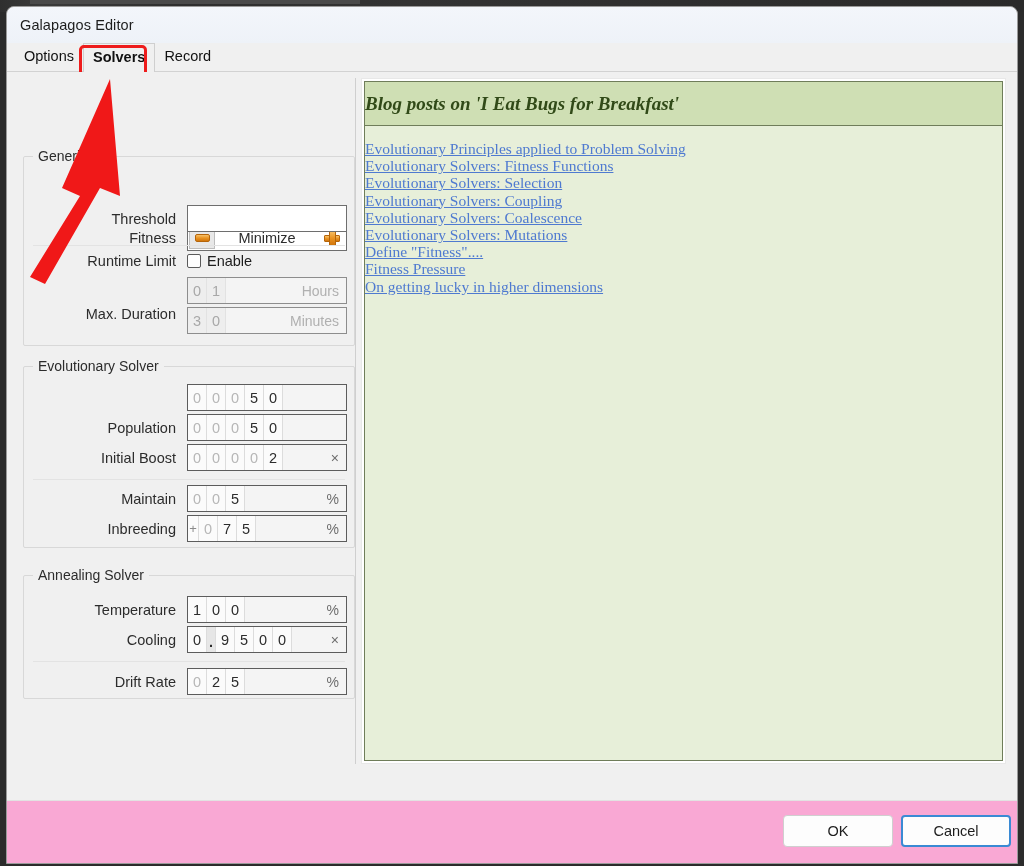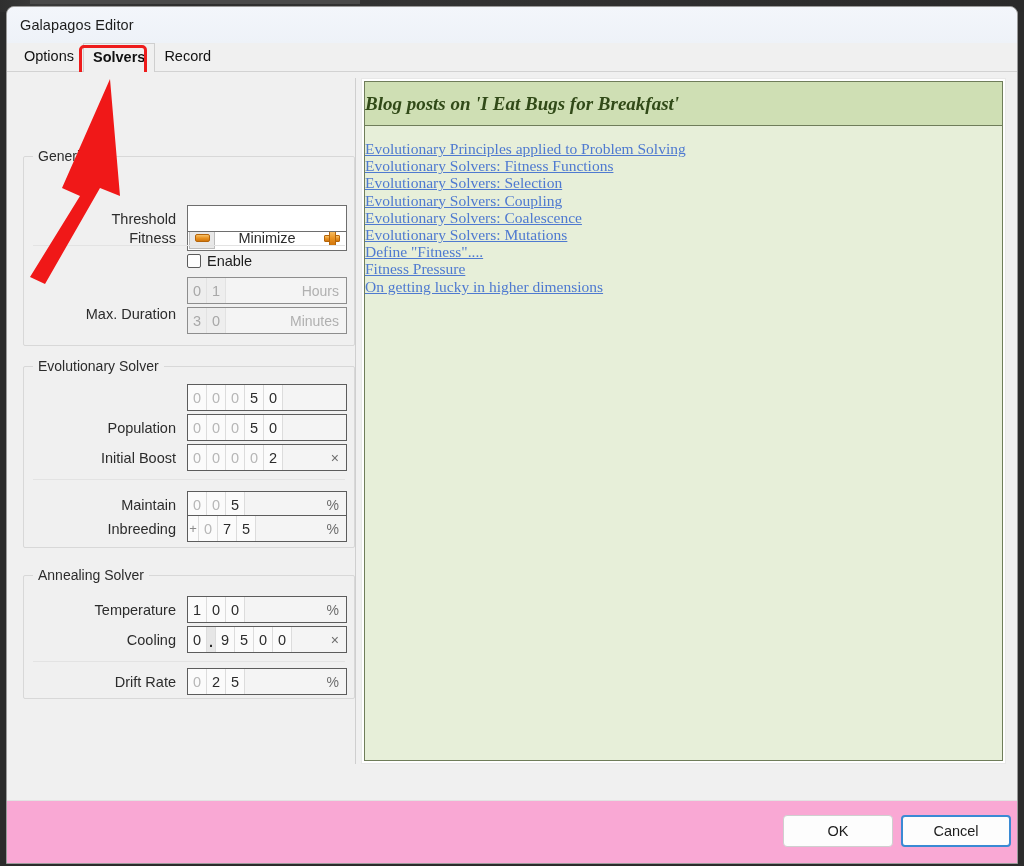--- a/index.html
+++ b/index.html
@@ -430,20 +430,21 @@
         <div class="row" style="top:48px;">
           <div class="lbl">Threshold</div>
           <div class="ctl textfield">
             <span></span>
           </div>
         </div>
 
         <div class="grp-sep" style="top:88px;"></div>
 
         <div class="row" style="top:90px;">
+          <div class="lbl">Runtime Limit</div>
           <div class="ctl checkrow">
             <span class="checkbox"></span>
             <span class="cklabel">Enable</span>
           </div>
         </div>
 
         <div class="row" style="top:120px;">
           <div class="ctl numfield disabled">
             <div class="digit dim">0</div>
             <div class="digit dim">1</div>
@@ -497,21 +498,21 @@
             <div class="digit faint">0</div>
             <div class="digit faint">0</div>
             <div class="digit">2</div>
             <div class="spacer"></div>
             <div class="unit sym">×</div>
           </div>
         </div>
 
         <div class="grp-sep" style="top:112px;"></div>
 
-        <div class="row" style="top:124px;">
+        <div class="row" style="top:118px;">
           <div class="lbl">Maintain</div>
           <div class="ctl numfield">
             <div class="digit faint">0</div>
             <div class="digit faint">0</div>
             <div class="digit">5</div>
             <div class="spacer"></div>
             <div class="unit sym">%</div>
           </div>
         </div>
 

